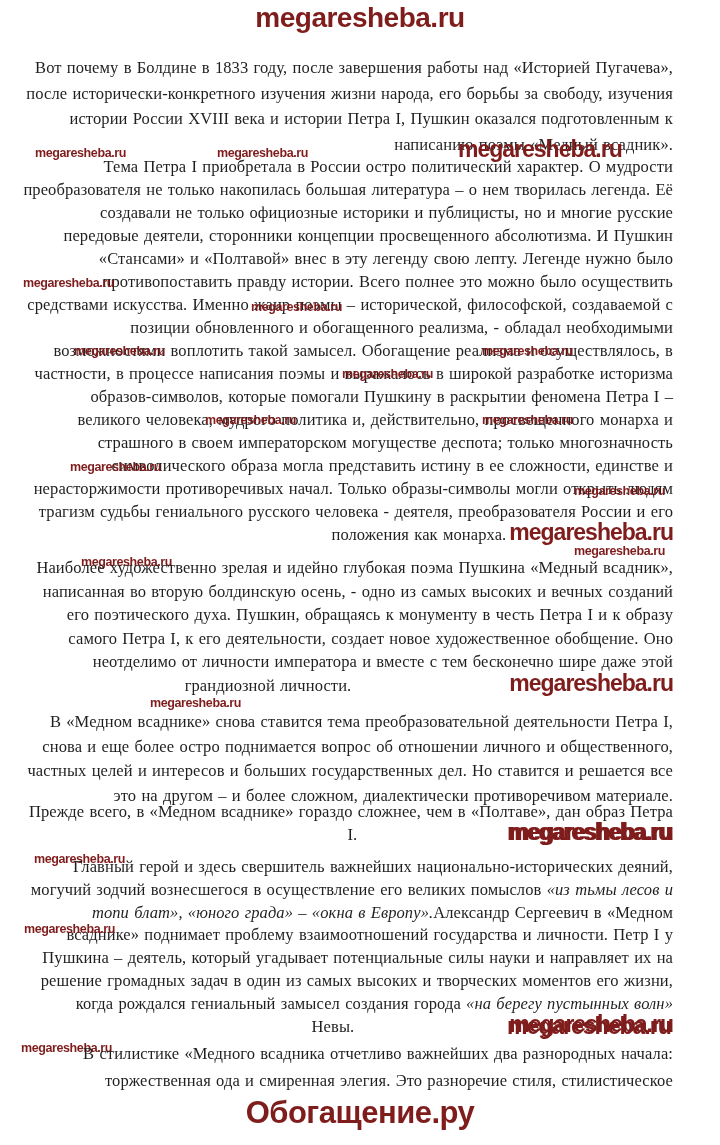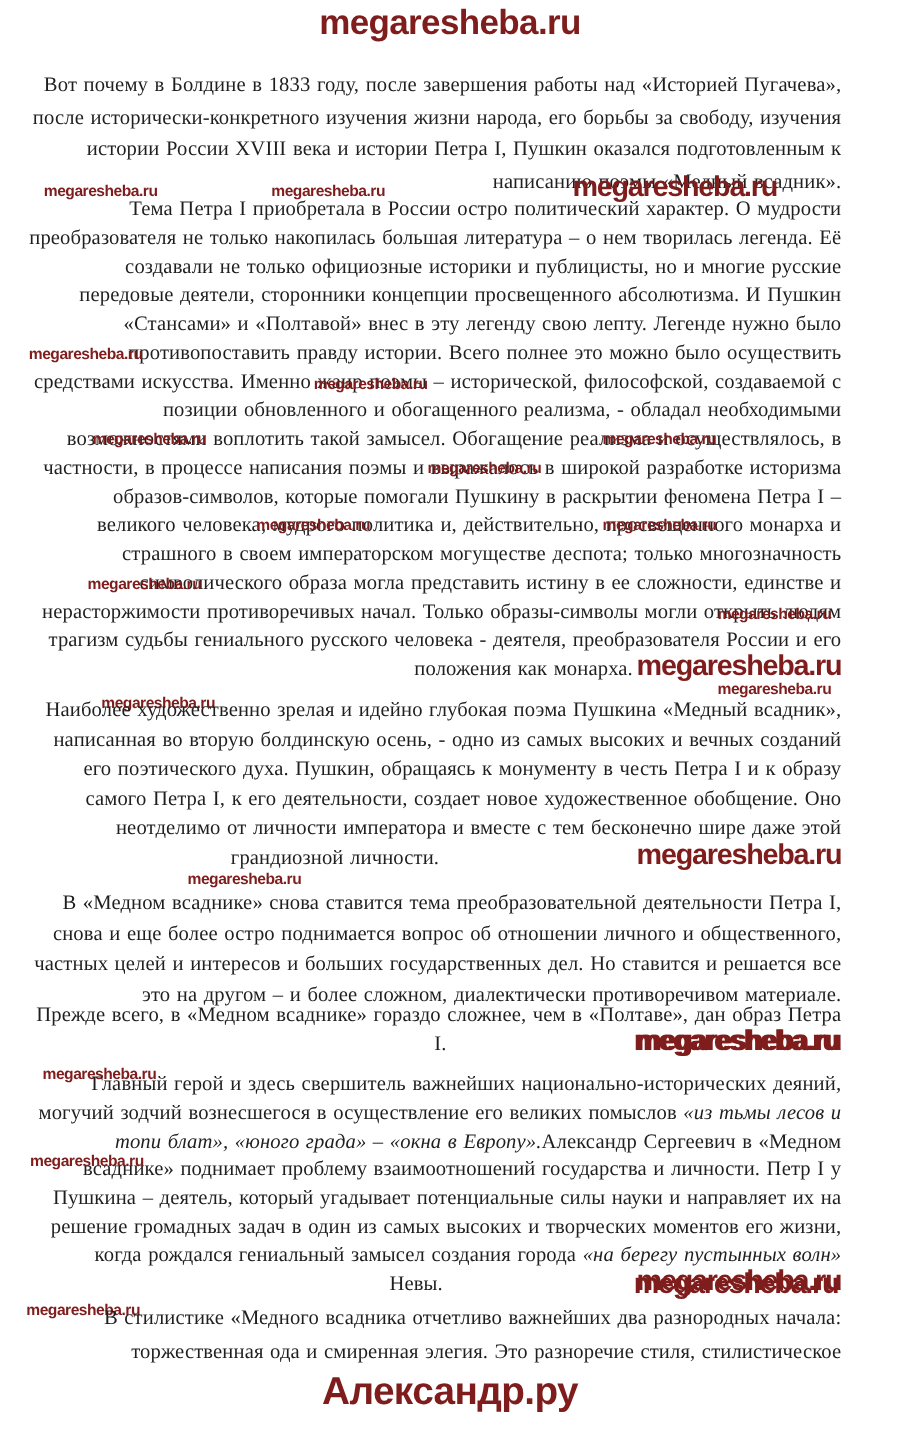--- a/index.html
+++ b/index.html
@@ -82,15 +82,15 @@
     <span>Главный герой и здесь свершитель важнейших национально-исторических деяний, могучий зодчий вознесшегося в осуществление его великих помыслов </span><span class="it">«из тьмы лесов и топи блат», «юного града» – «окна в Европу».</span><span>Александр Сергеевич в «Медном всаднике» поднимает проблему взаимоотношений государства и личности. Петр I у Пушкина – деятель, который угадывает потенциальные силы науки и направляет их на решение громадных задач в один из самых высоких и творческих моментов его жизни, когда рождался гениальный замысел создания города </span><span class="it">«на берегу пустынных волн»</span><span> Невы.</span><span class="wm wm-lg wm-inline" style="margin-left:155px;">megaresheba.ru</span>
     <span class="wm wm-abs wm-sm" style="left:1px; top:62px;">megaresheba.ru</span>
     <span class="wm wm-abs wm-lg" style="left:484px; top:159px;">megaresheba.ru</span>
     <span class="wm wm-abs wm-sm" style="left:-2px; top:181px;">megaresheba.ru</span>
   </div>
 
   <div class="para" style="top:1040px; line-height:27px;">
     <span>В стилистике «Медного всадника отчетливо важнейших два разнородных начала: торжественная ода и смиренная элегия. Это разноречие стиля, стилистическое</span>
   </div>
 
-  <div class="wm wm-footer">Александр.ру</div>
+  <div class="wm wm-footer">Обогащение.ру</div>
 
 </div>
 
 </body></html>

